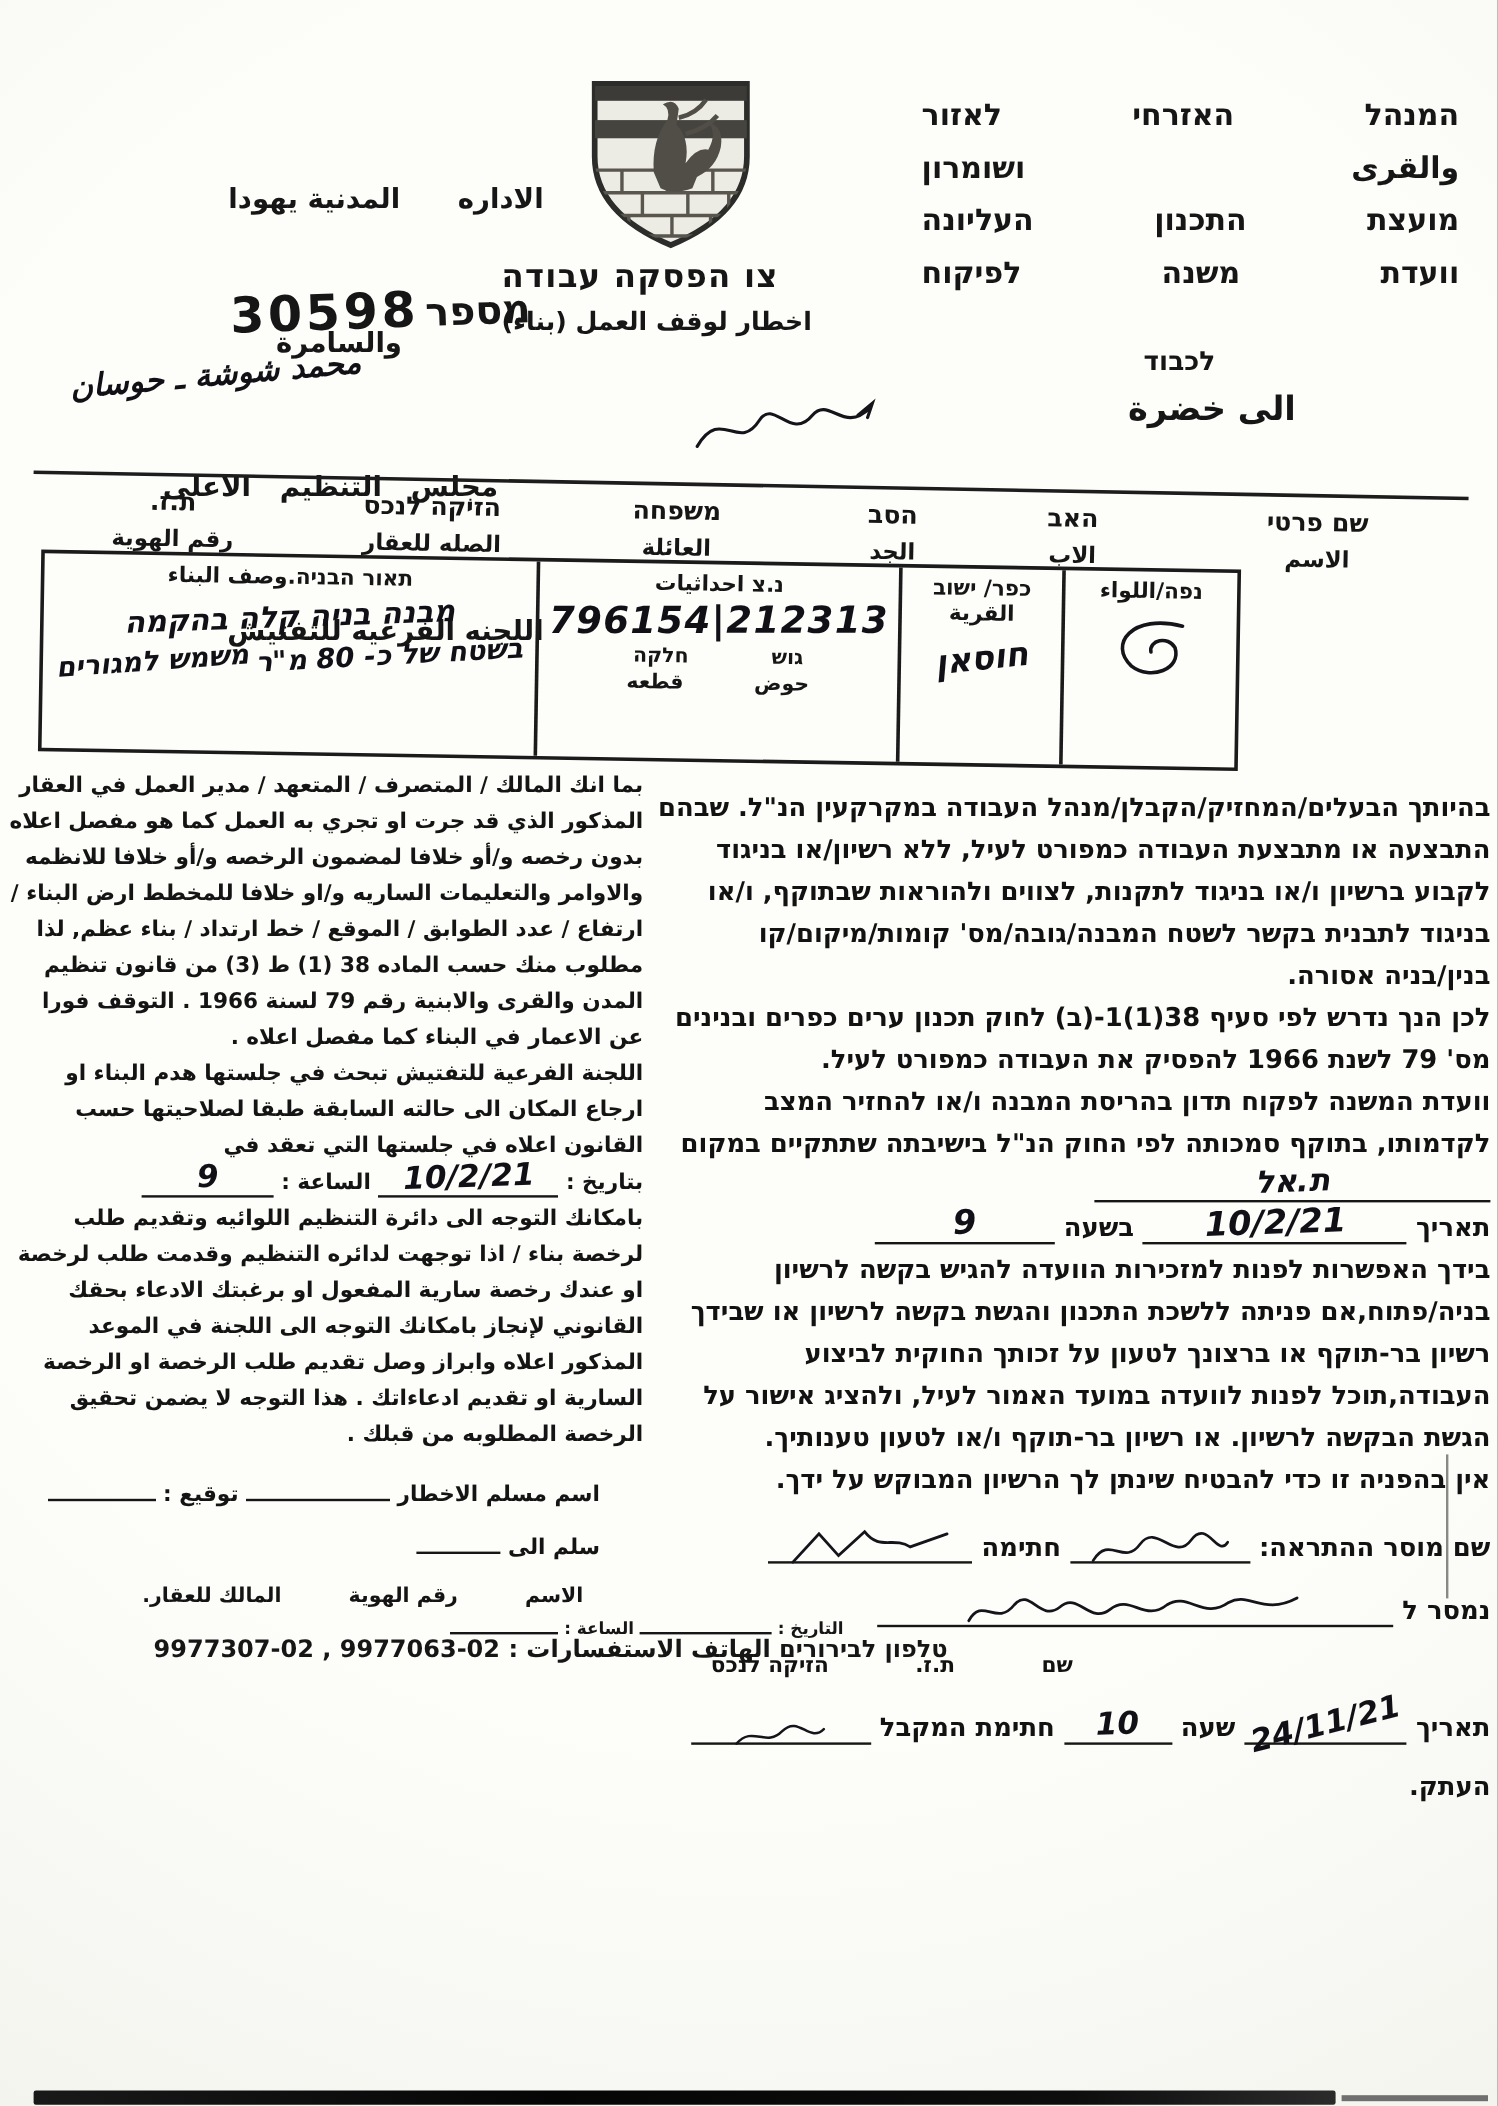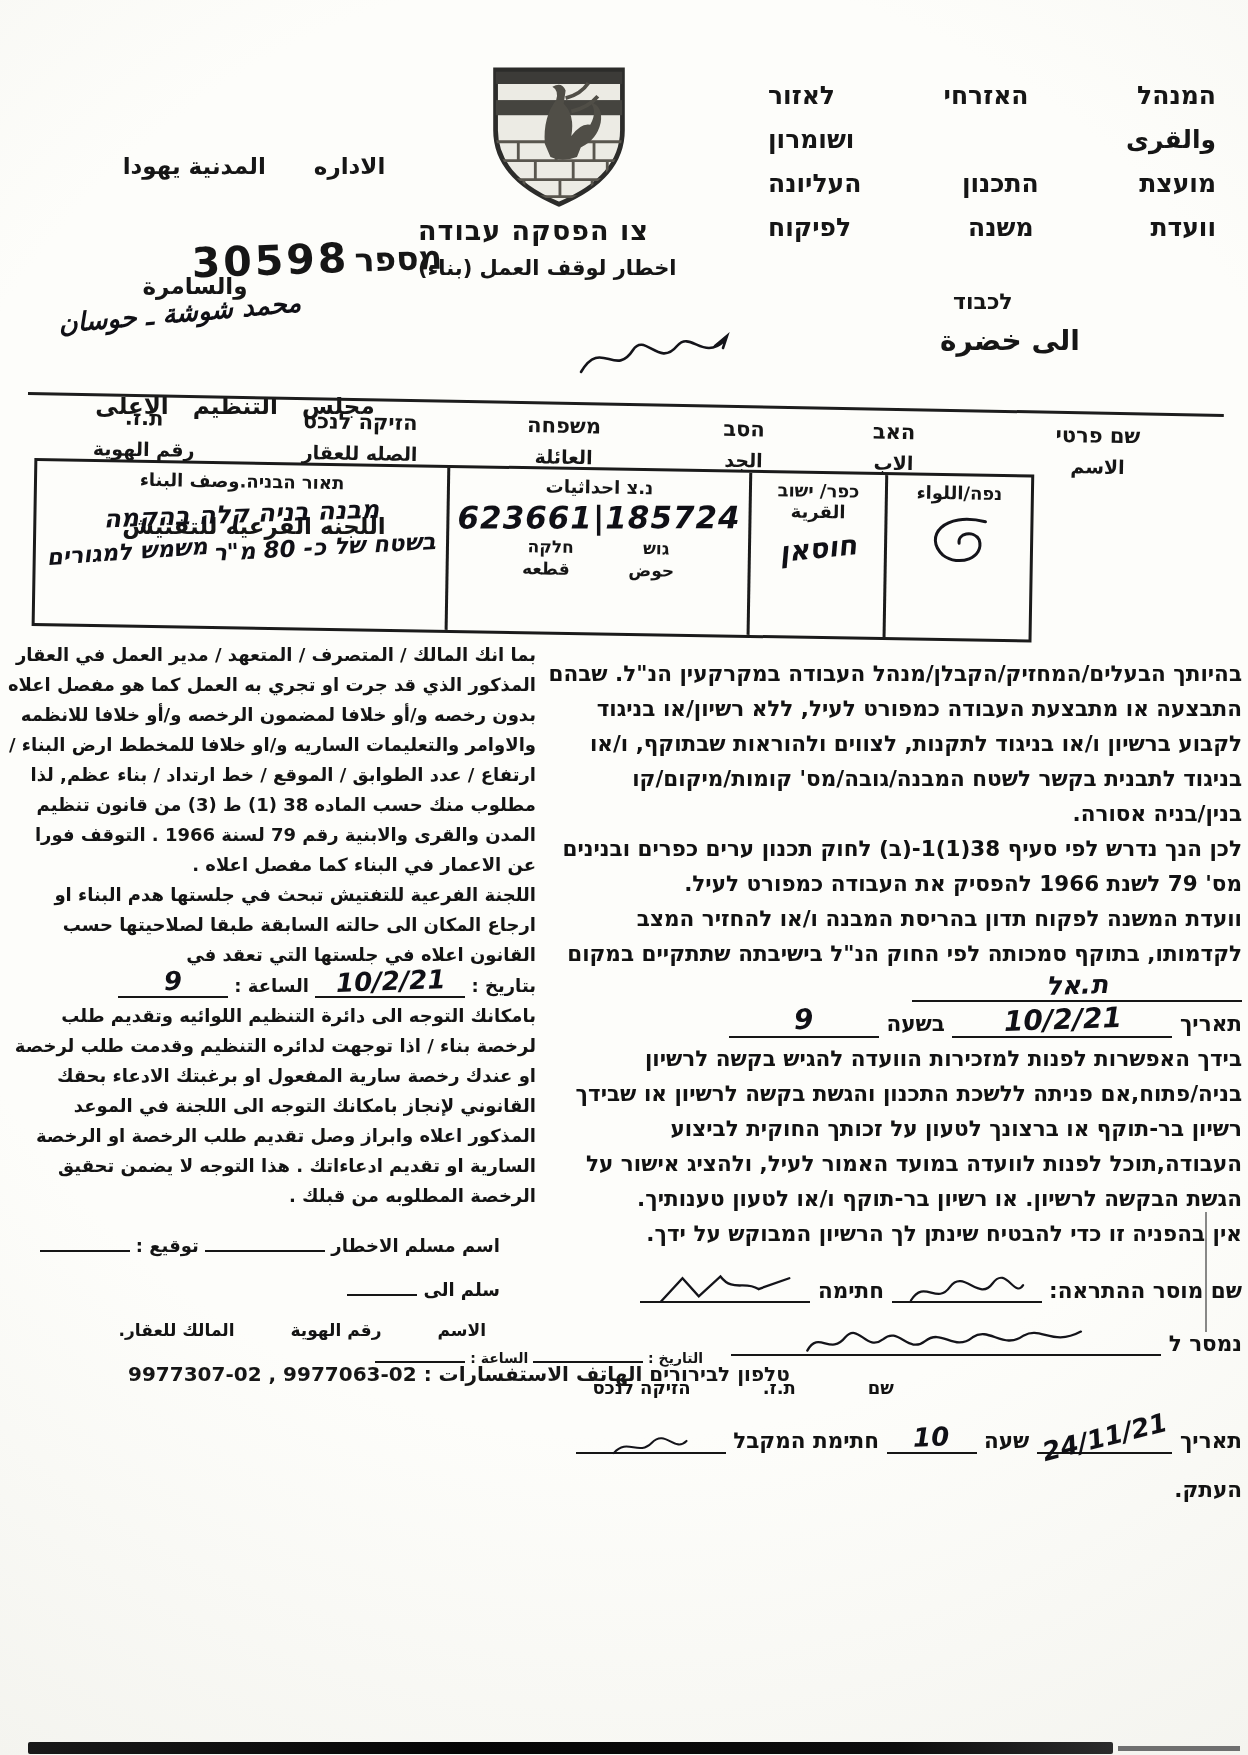--- a/index.html
+++ b/index.html
@@ -7,21 +7,21 @@
   .page {
     position:relative; width:1248px; height:1755px; margin:0 auto;
     background:radial-gradient(circle at 50% 40%, #fdfdfa 60%, #f4f4ef 100%);
     font-family:"DejaVu Sans", sans-serif; color:#161616; overflow:hidden;
   }
   .blk { position:absolute; }
   .rtl { direction:rtl; unicode-bidi:isolate; }
   .hand { font-style:italic; font-weight:700; color:#101016; display:inline-block; transform:rotate(-2deg); }
 
   
-  .org-ar { left:55px; top:66px; width:398px; font-size:23px; font-weight:700; line-height:40px; direction:rtl; text-align:center; white-space:pre-wrap; }
+  .org-ar { left:55px; top:66px; width:398px; font-size:23px; font-weight:700; line-height:40px; direction:rtl; text-align:right; white-space:pre-wrap; }
   .org-ar .a2 { padding-left:0; padding-right:118px; }
   .org-ar .a3 { padding-right:38px; }
   .org-he { left:768px; top:74px; width:448px; font-size:25px; font-weight:700; line-height:44px; direction:rtl; }
   .org-he .oline { text-align:justify; text-align-last:justify; }
 
   .emblem { left:488px; top:64px; }
 
   .title-blk { left:418px; top:215px; width:296px; text-align:left; direction:rtl; }
   .t-he { font-size:27px; font-weight:800; letter-spacing:1px; }
   .t-ar { font-size:21px; font-weight:700; margin-top:10px; }
@@ -185,21 +185,21 @@
         <path d="M72,12 C30,2 10,28 30,46 C46,58 72,48 66,30 C60,20 44,24 46,34" stroke="#14141a" stroke-width="3" fill="none" stroke-linecap="round"></path>
       </svg>
     </div>
     <div class="lcell sep c-village">
       <div class="lbl">כפר/ ישוב</div>
       <div class="lbl">القرية</div>
       <div class="hand village-hand">חוסאן</div>
     </div>
     <div class="lcell sep c-coords">
       <div class="lbl">נ.צ احداثيات</div>
-      <div class="hand coords-hand">185724|623661</div>
+      <div class="hand coords-hand">212313|796154</div>
       <div class="gp">
         <span>גוש</span>
         <span>חלקה</span>
       </div>
       <div class="gp">
         <span>حوض</span>
         <span>قطعه</span>
       </div>
     </div>
     <div class="lcell c-desc">

